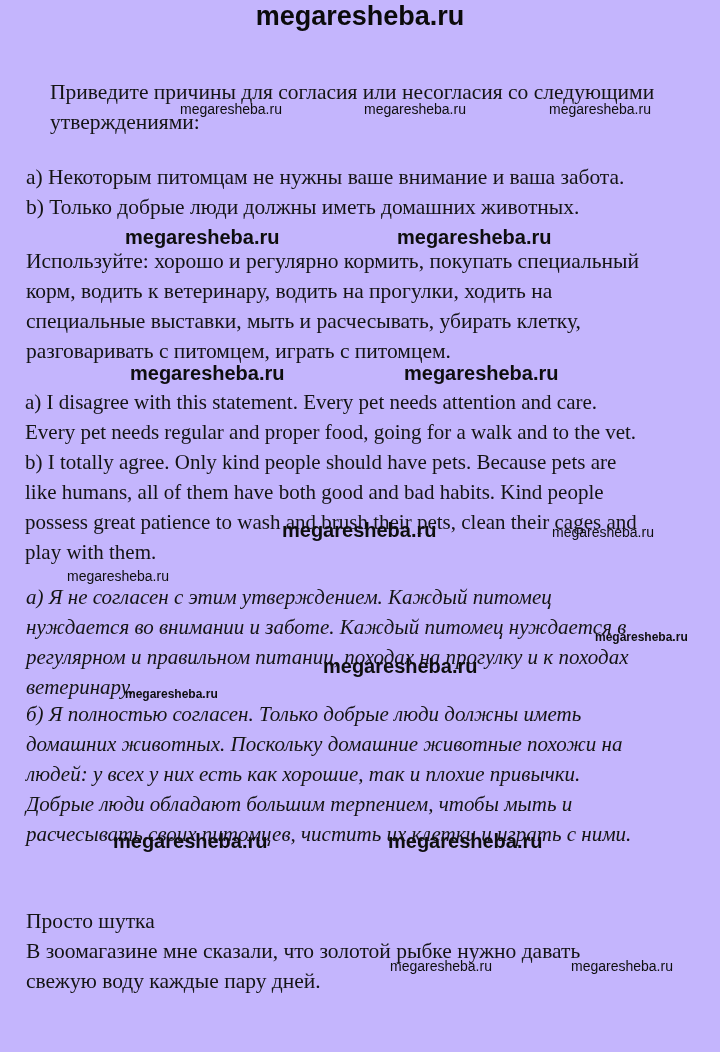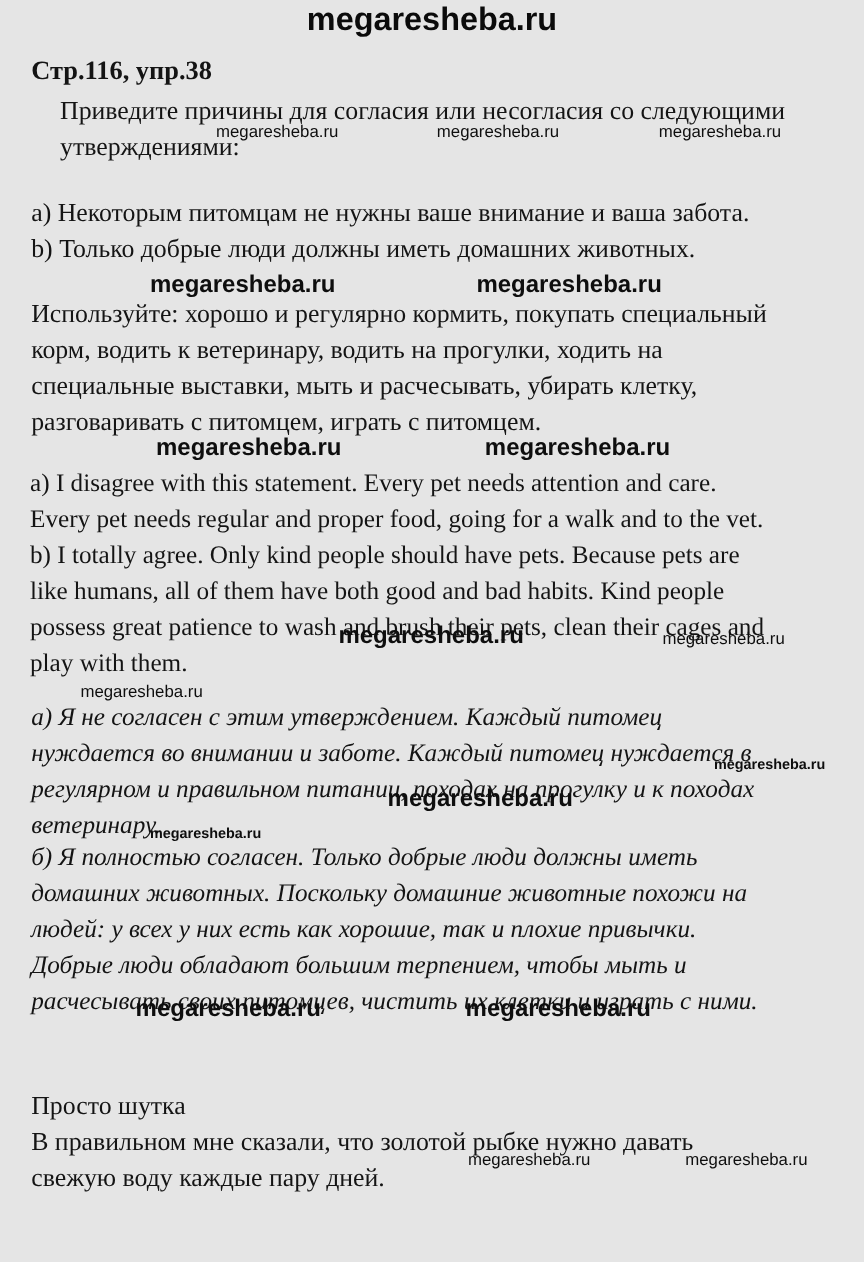--- a/index.html
+++ b/index.html
@@ -1,19 +1,19 @@
 <!DOCTYPE html>
 <html><head>
 <meta charset="utf-8">
 <style>
   html,body{margin:0;padding:0;background:#fff;}
   #page{
     position:relative;
     width:720px;height:1052px;
-    background:#e5e5e5;
+    background:#c4b5fd;
     overflow:hidden;
     color:#111;
   }
   
   .tb{
     position:absolute;
     white-space:pre;
     font-family:"Liberation Serif", serif;
     color:#141414;
   }
@@ -66,21 +66,20 @@
   .wm15{left:390px;top:958px;}
   .wm16{left:571px;top:958px;}
 </style>
 </head>
 <body>
 
 <div id="page">
 
   <div class="header-wm">megaresheba.ru</div>
 
-  <div class="tb title">Стр.116, упр.38</div>
 
   <div class="tb intro">Приведите причины для согласия или несогласия со следующими
 утверждениями:</div>
 
   <div class="tb instructions">Используйте: хорошо и регулярно кормить, покупать специальный
 корм, водить к ветеринару, водить на прогулки, ходить на
 специальные выставки, мыть и расчесывать, убирать клетку,
 разговаривать с питомцем, играть с питомцем.</div>
 
   <div class="tb statements">a) Некоторым питомцам не нужны ваше внимание и ваша забота.
@@ -98,21 +97,21 @@
 людей: у всех у них есть как хорошие, так и плохие привычки.
 Добрые люди обладают большим терпением, чтобы мыть и
 расчесывать своих питомцев, чистить их клетки и играть с ними.</div>
 
   <div class="tb answer-ru answer-ru-a">а) Я не согласен с этим утверждением. Каждый питомец
 нуждается во внимании и заботе. Каждый питомец нуждается в
 регулярном и правильном питании, походах на прогулку и к походах
 ветеринару.</div>
 
   <div class="tb joke">Просто шутка
-В правильном мне сказали, что золотой рыбке нужно давать
+В зоомагазине мне сказали, что золотой рыбке нужно давать
 свежую воду каждые пару дней.</div>
 
 
   <span class="wm wm-small wm0">megaresheba.ru</span>
   <span class="wm wm-small wm1">megaresheba.ru</span>
   <span class="wm wm-small wm2">megaresheba.ru</span>
   <span class="wm wm-bold  wm3">megaresheba.ru</span>
   <span class="wm wm-bold  wm4">megaresheba.ru</span>
   <span class="wm wm-bold  wm5">megaresheba.ru</span>
   <span class="wm wm-bold  wm6">megaresheba.ru</span>

